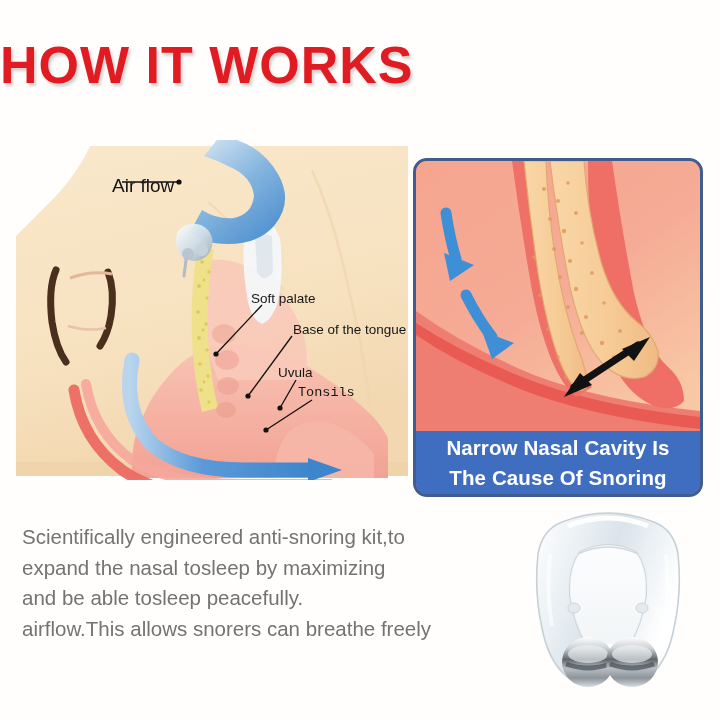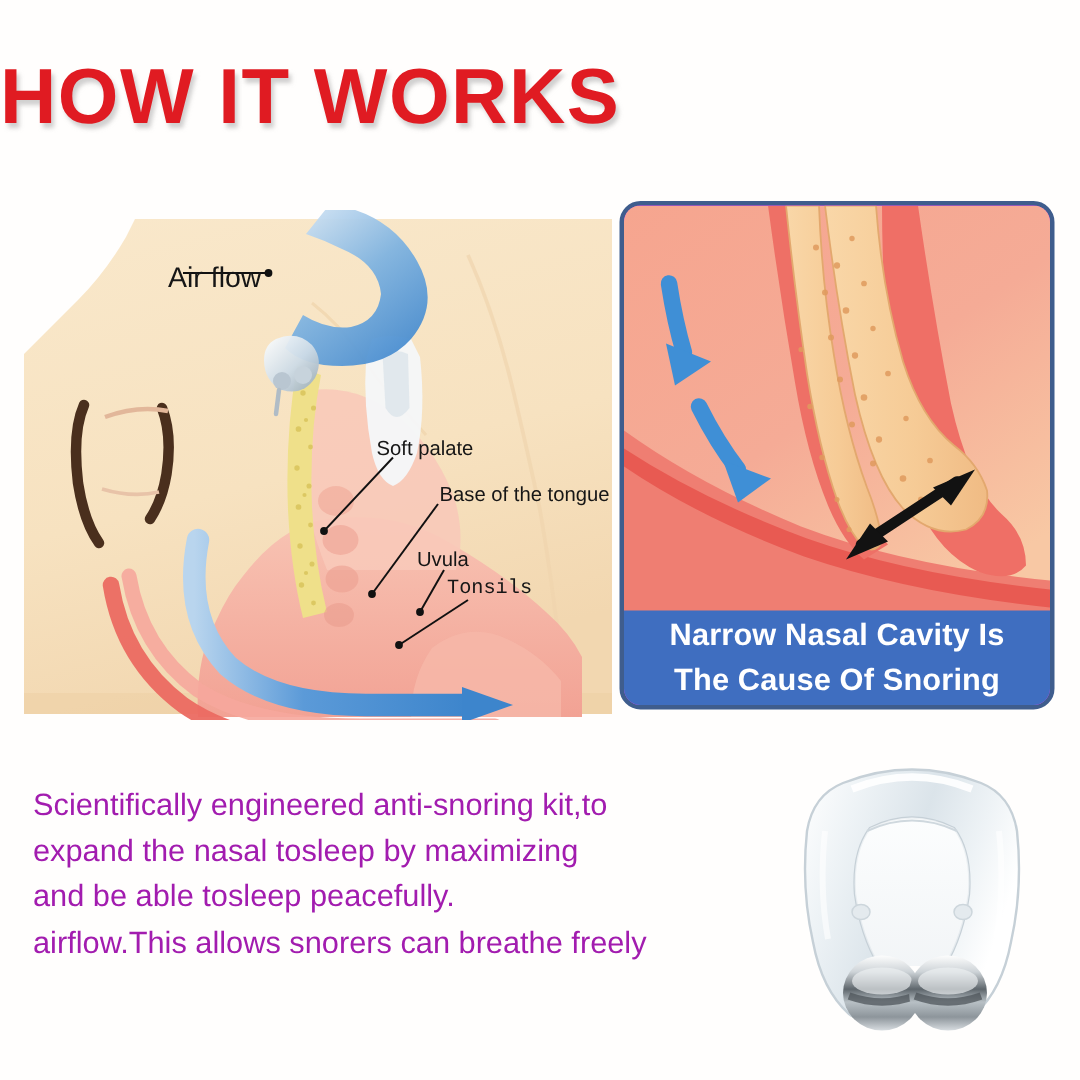--- a/index.html
+++ b/index.html
@@ -60,21 +60,21 @@
   .anno-airflow { left: 112px; top: 176px; font-size: 19px; }
   .anno-soft    { left: 251px; top: 292px; }
   .anno-base    { left: 273px; top: 323px; margin-left: 20px; }
   .anno-uvula   { left: 278px; top: 366px; }
   .anno-tonsils { left: 298px; top: 386px; font-family: Liberation Mono, monospace; }
 
   
   .right-panel {
     position: absolute;
     left: 413px;
-    top: 134px;
+    top: 158px;
     width: 290px;
     height: 339px;
     border: 3px solid #3f5d8d;
     border-radius: 14px;
     background: #d946ef;
     overflow: hidden;
     box-sizing: border-box;
   }
   .right-panel .scene {
     position: absolute;
@@ -104,21 +104,21 @@
   .caption-bar span { display: block; white-space: nowrap; }
 
   
   .description {
     position: absolute;
     left: 22px;
     top: 522px;
     width: 470px;
     font-size: 20.5px;
     line-height: 30.5px;
-    color: #a21caf;
+    color: #737373;
     font-family: "Liberation Sans", sans-serif;
   }
   .description .ln { display: block; white-space: nowrap; }
 
   
   .product {
     position: absolute;
     left: 508px;
     top: 496px;
     width: 200px;

